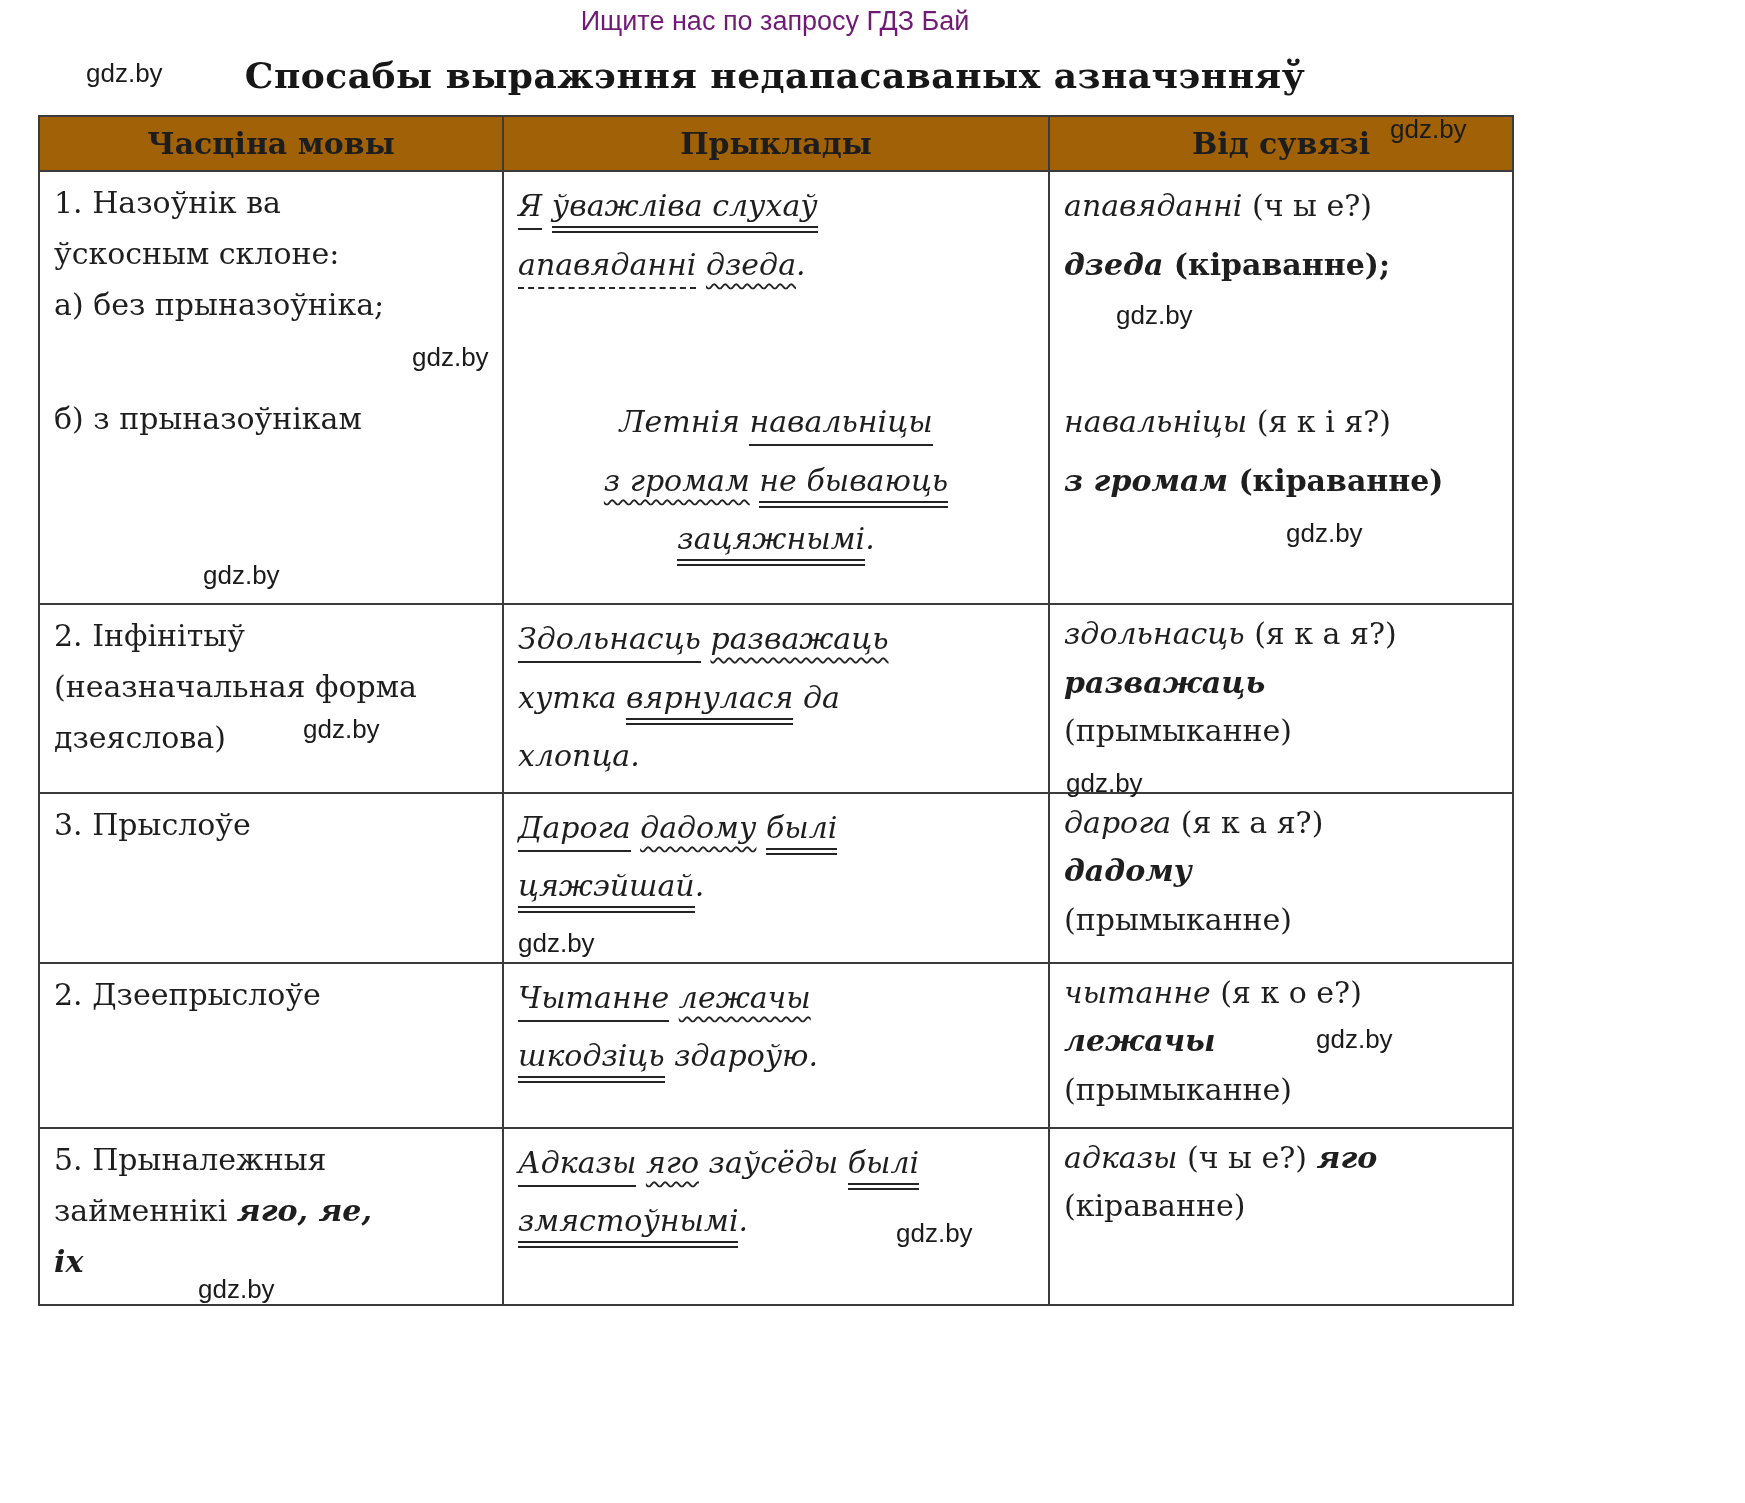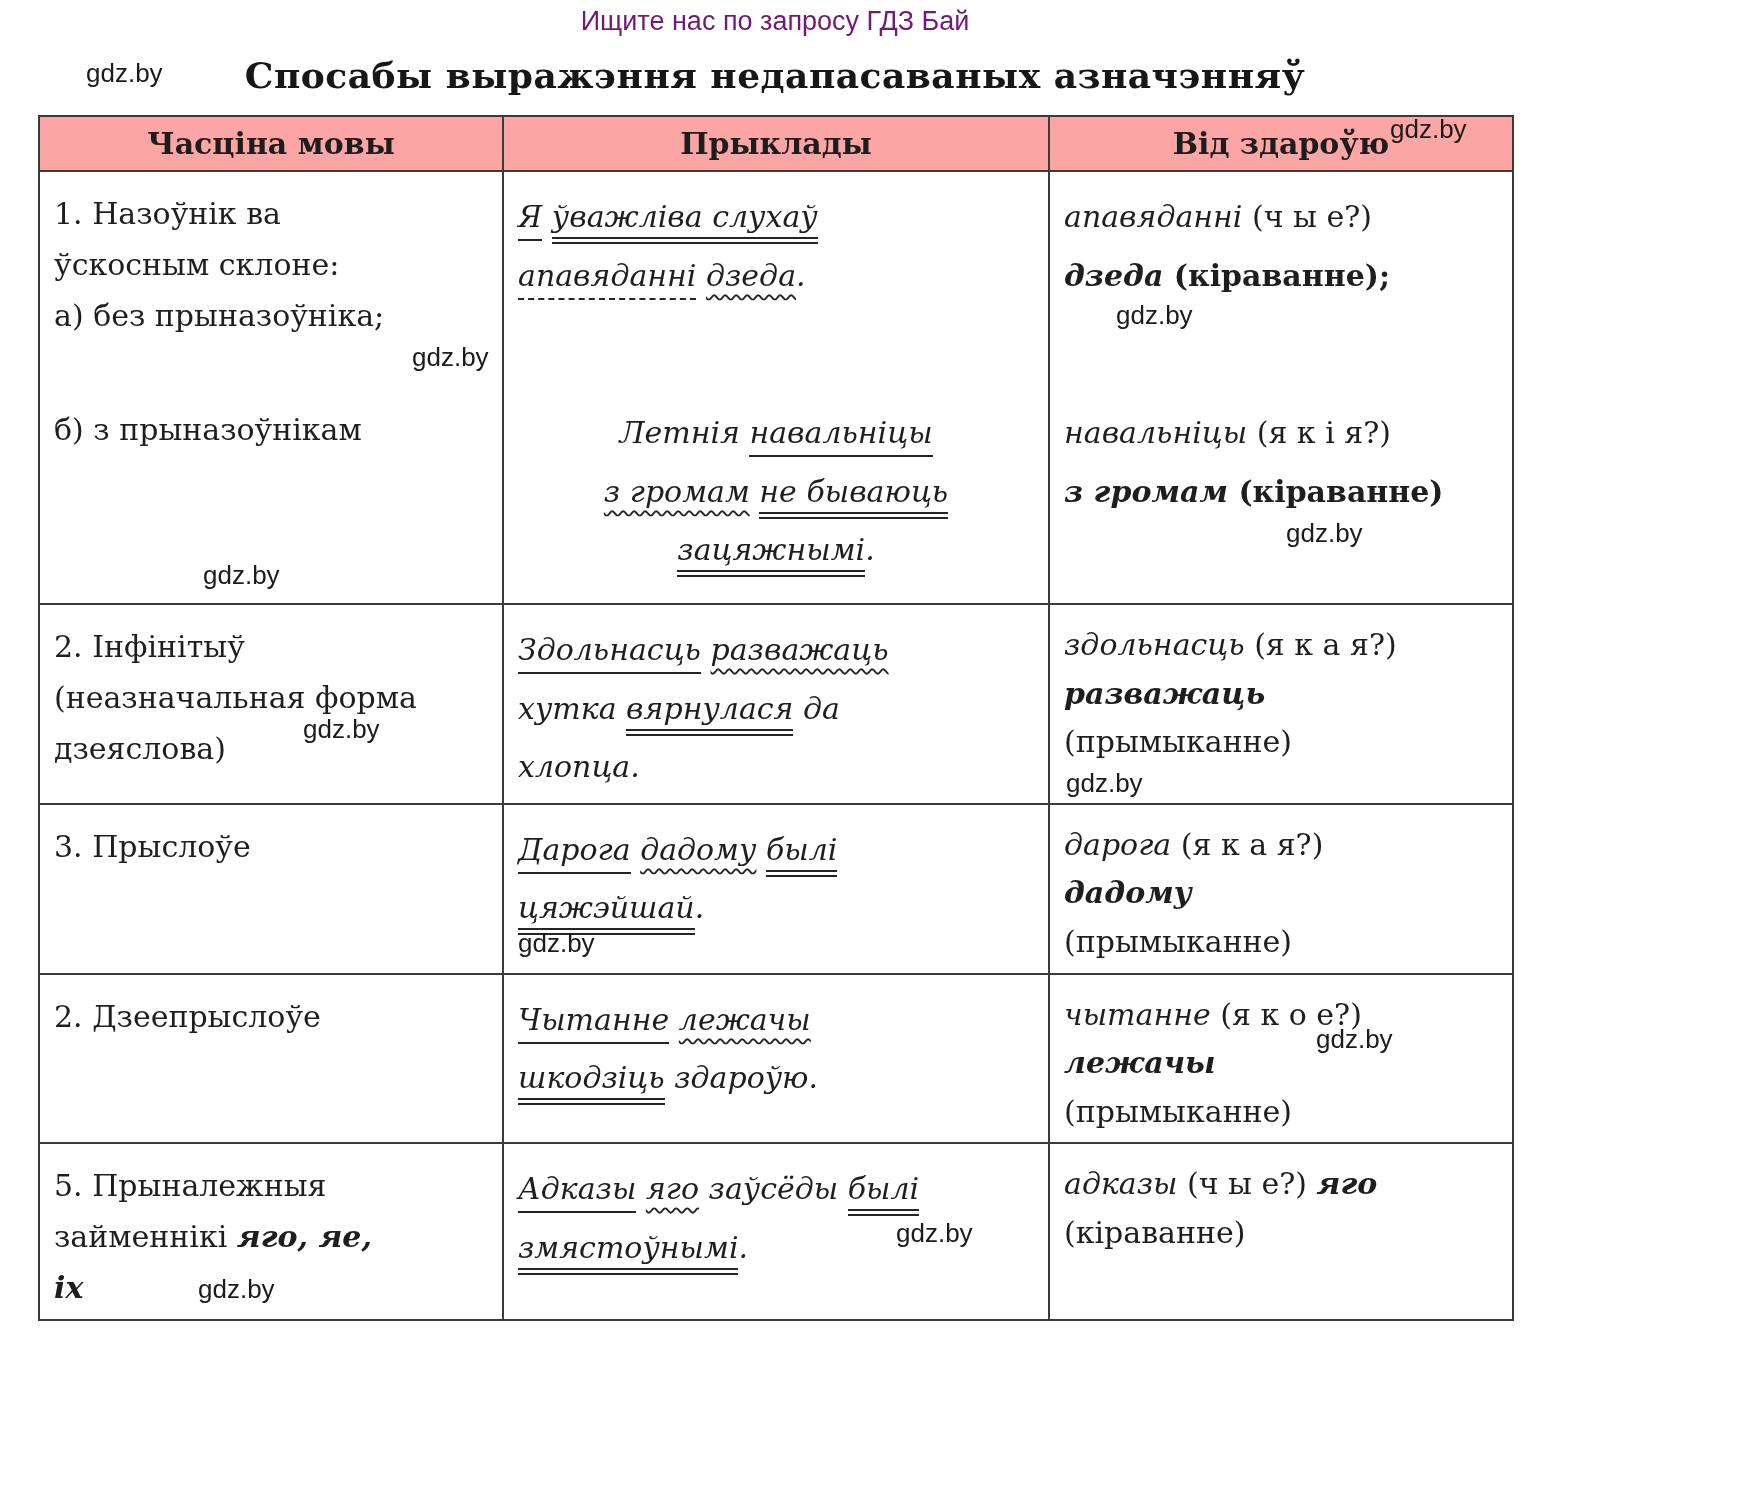--- a/index.html
+++ b/index.html
@@ -9,23 +9,23 @@
 
   .banner { position:absolute; top:6px; left:38px; width:1474px; text-align:center;
             font-family:Liberation Sans, sans-serif; font-size:27px; color:#701a75; }
   .title  { position:absolute; top:54px; left:38px; width:1474px; text-align:center;
             font-size:36px; font-weight:bold; letter-spacing:0.5px; color:#171717; }
 
   table.grid { position:absolute; top:115px; left:38px; width:1474px;
                border-collapse:collapse; table-layout:fixed; }
   .grid col.c1 { width:464px; } .grid col.c2 { width:546px; } .grid col.c3 { width:464px; }
   .grid th, .grid td { border:2px solid #3b3b3b; vertical-align:top; }
-  .grid th { height:55px; background:#fca5a5; font-size:30px; font-weight:bold;
+  .grid th { height:55px; background:#a16207; font-size:30px; font-weight:bold;
              text-align:center; vertical-align:middle; color:#1d1d1d; }
-  .grid td { padding:16px 14px 6px 14px; font-size:30px; }
+  .grid td { padding:5px 14px 6px 14px; font-size:30px; }
   tr.r1 td { height:433px; } tr.r2 td { height:187px; } tr.r3 td { height:170px; }
   tr.r4 td { height:165px; } tr.r5 td { height:177px; }
 
   .lh-wide .line { line-height:1.95; }
   .lh-mid  .line { line-height:1.7; }
   .lh-norm .line { line-height:1.62; }
 
   .i { font-style:italic; }
   .b { font-weight:bold; }
   .u1 { border-bottom:2px solid #242424; padding-bottom:5px; }
@@ -57,21 +57,21 @@
   <table class="grid">
     <colgroup>
         <col class="c1">
         <col class="c2">
         <col class="c3">
       </colgroup>
     <thead>
       <tr>
         <th>Часціна мовы</th>
         <th>Прыклады</th>
-        <th>Від здароўю</th>
+        <th>Від сувязі</th>
       </tr>
     </thead>
     <tbody>
       <tr class="r1">
         <td>
           <div class="lh-mid">
               <div class="line"><span>1. Назоўнік ва</span></div>
               <div class="line"><span>ўскосным склоне:</span></div>
               <div class="line"><span>а) без прыназоўніка;</span></div>
             </div>

